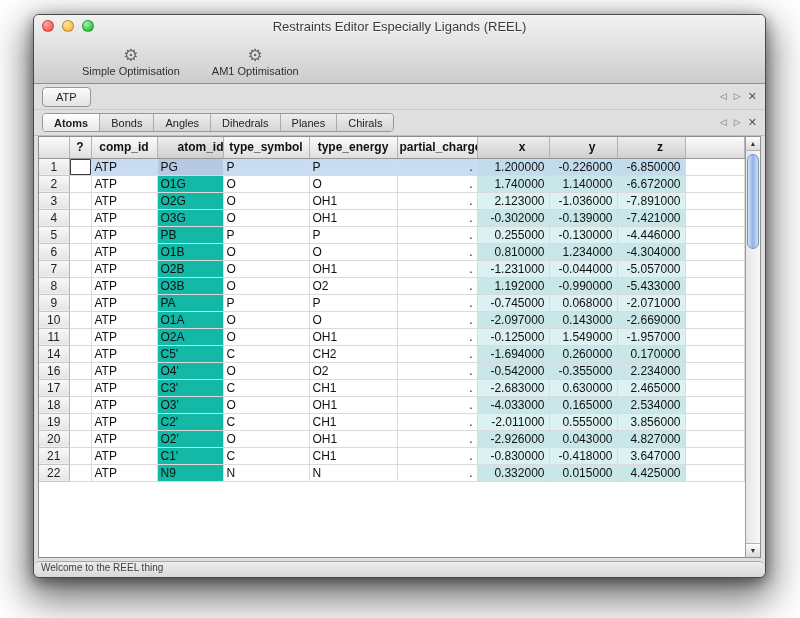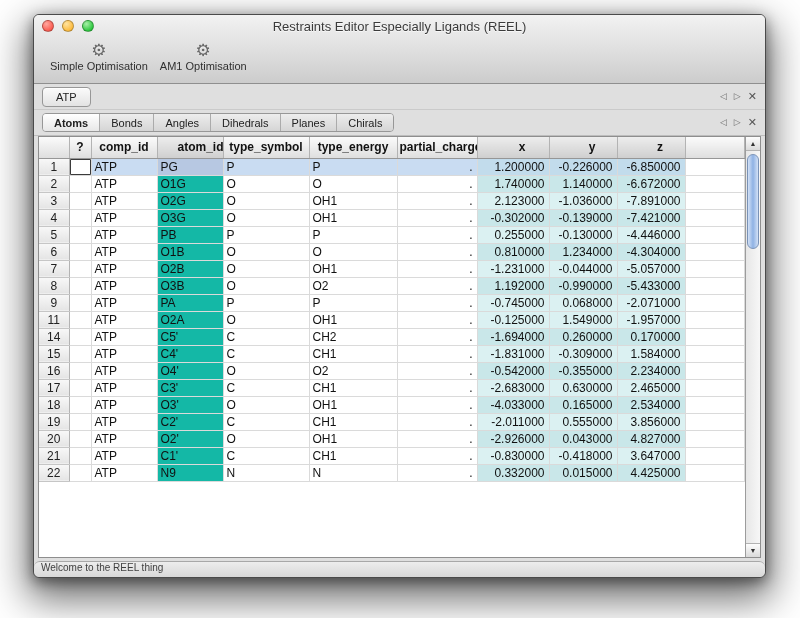--- a/index.html
+++ b/index.html
@@ -25,21 +25,21 @@
     border-bottom:1px solid #8f8f8f;
   }
   .titlebar { height:22px; position:relative; display:flex; align-items:center; justify-content:center; }
   .traffic { position:absolute; left:8px; top:5px; display:flex; gap:8px; }
   .light { width:12px; height:12px; border-radius:50%; border:1px solid rgba(0,0,0,0.28); }
   .light.close { background:radial-gradient(circle at 35% 30%, #ffa8a0, #fb5d52 70%); }
   .light.min   { background:radial-gradient(circle at 35% 30%, #ffe3a0, #fdbc40 70%); }
   .light.zoom  { background:radial-gradient(circle at 35% 30%, #a8efa8, #2fc840 70%); }
   .title { font-size:13px; color:#3b3b3b; text-shadow:0 1px 0 rgba(255,255,255,0.65); }
 
-  .toolbar { height:46px; display:flex; align-items:flex-start; padding:3px 0 0 10px; }
+  .toolbar { height:46px; display:flex; align-items:center; gap:20px; padding:3px 0 0 10px;margin-left:32px; }
   .toolbtn { display:flex; flex-direction:column; align-items:center; gap:0; padding:1px 6px; border-radius:4px; }
   .gear { font-size:17px; line-height:19px; color:#686868; text-shadow:0 1px 0 rgba(255,255,255,0.6); }
   .gear::before { content:"\2699"; }
   .toollabel { font-size:11px; color:#303030; white-space:nowrap; }
 
   
   .tabrow { flex:0 0 auto; height:26px; background:#dfdfdf; display:flex; align-items:center; padding:0 8px; }
   .tabrow.first { border-bottom:1px solid #cacaca; }
   .tabrow.second { border-bottom:1px solid #bdbdbd; }
   .doctab {
@@ -309,20 +309,33 @@
                 <td class="plain">ATP</td>
                 <td class="atom">PA</td>
                 <td class="plain">P</td>
                 <td class="plain">P</td>
                 <td class="plain num">.</td>
                 <td class="xyz num">-0.745000</td>
                 <td class="xyz num">0.068000</td>
                 <td class="xyz num">-2.071000</td>
                 <td class="fill"></td>
               </tr>
+              <tr class="even">
+                <td class="rownum">10</td>
+                <td class="qcell"></td>
+                <td class="plain">ATP</td>
+                <td class="atom">O1A</td>
+                <td class="plain">O</td>
+                <td class="plain">O</td>
+                <td class="plain num">.</td>
+                <td class="xyz num">-2.097000</td>
+                <td class="xyz num">0.143000</td>
+                <td class="xyz num">-2.669000</td>
+                <td class="fill"></td>
+              </tr>
               <tr class="odd">
                 <td class="rownum">11</td>
                 <td class="qcell"></td>
                 <td class="plain">ATP</td>
                 <td class="atom">O2A</td>
                 <td class="plain">O</td>
                 <td class="plain">OH1</td>
                 <td class="plain num">.</td>
                 <td class="xyz num">-0.125000</td>
                 <td class="xyz num">1.549000</td>
@@ -333,33 +346,20 @@
                 <td class="rownum">14</td>
                 <td class="qcell"></td>
                 <td class="plain">ATP</td>
                 <td class="atom">C5'</td>
                 <td class="plain">C</td>
                 <td class="plain">CH2</td>
                 <td class="plain num">.</td>
                 <td class="xyz num">-1.694000</td>
                 <td class="xyz num">0.260000</td>
                 <td class="xyz num">0.170000</td>
-                <td class="fill"></td>
-              </tr>
-              <tr class="odd">
-                <td class="rownum">15</td>
-                <td class="qcell"></td>
-                <td class="plain">ATP</td>
-                <td class="atom">C4'</td>
-                <td class="plain">C</td>
-                <td class="plain">CH1</td>
-                <td class="plain num">.</td>
-                <td class="xyz num">-1.831000</td>
-                <td class="xyz num">-0.309000</td>
-                <td class="xyz num">1.584000</td>
                 <td class="fill"></td>
               </tr>
               <tr class="even">
                 <td class="rownum">16</td>
                 <td class="qcell"></td>
                 <td class="plain">ATP</td>
                 <td class="atom">O4'</td>
                 <td class="plain">O</td>
                 <td class="plain">O2</td>
                 <td class="plain num">.</td>

